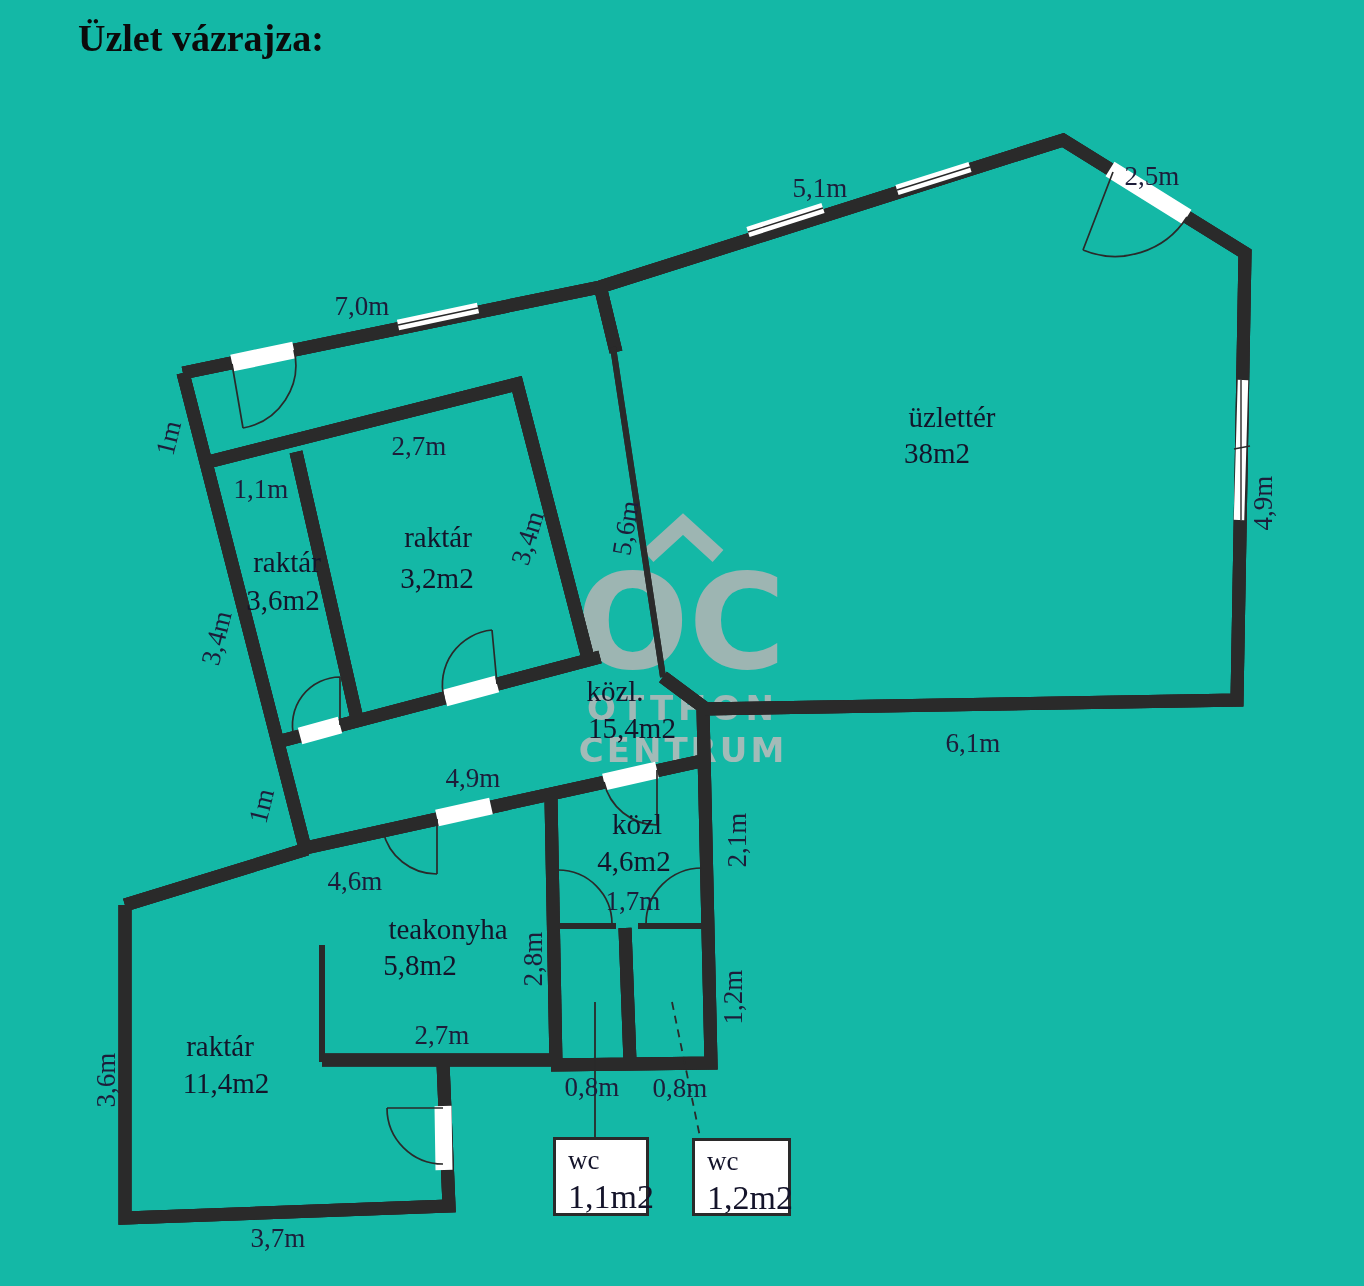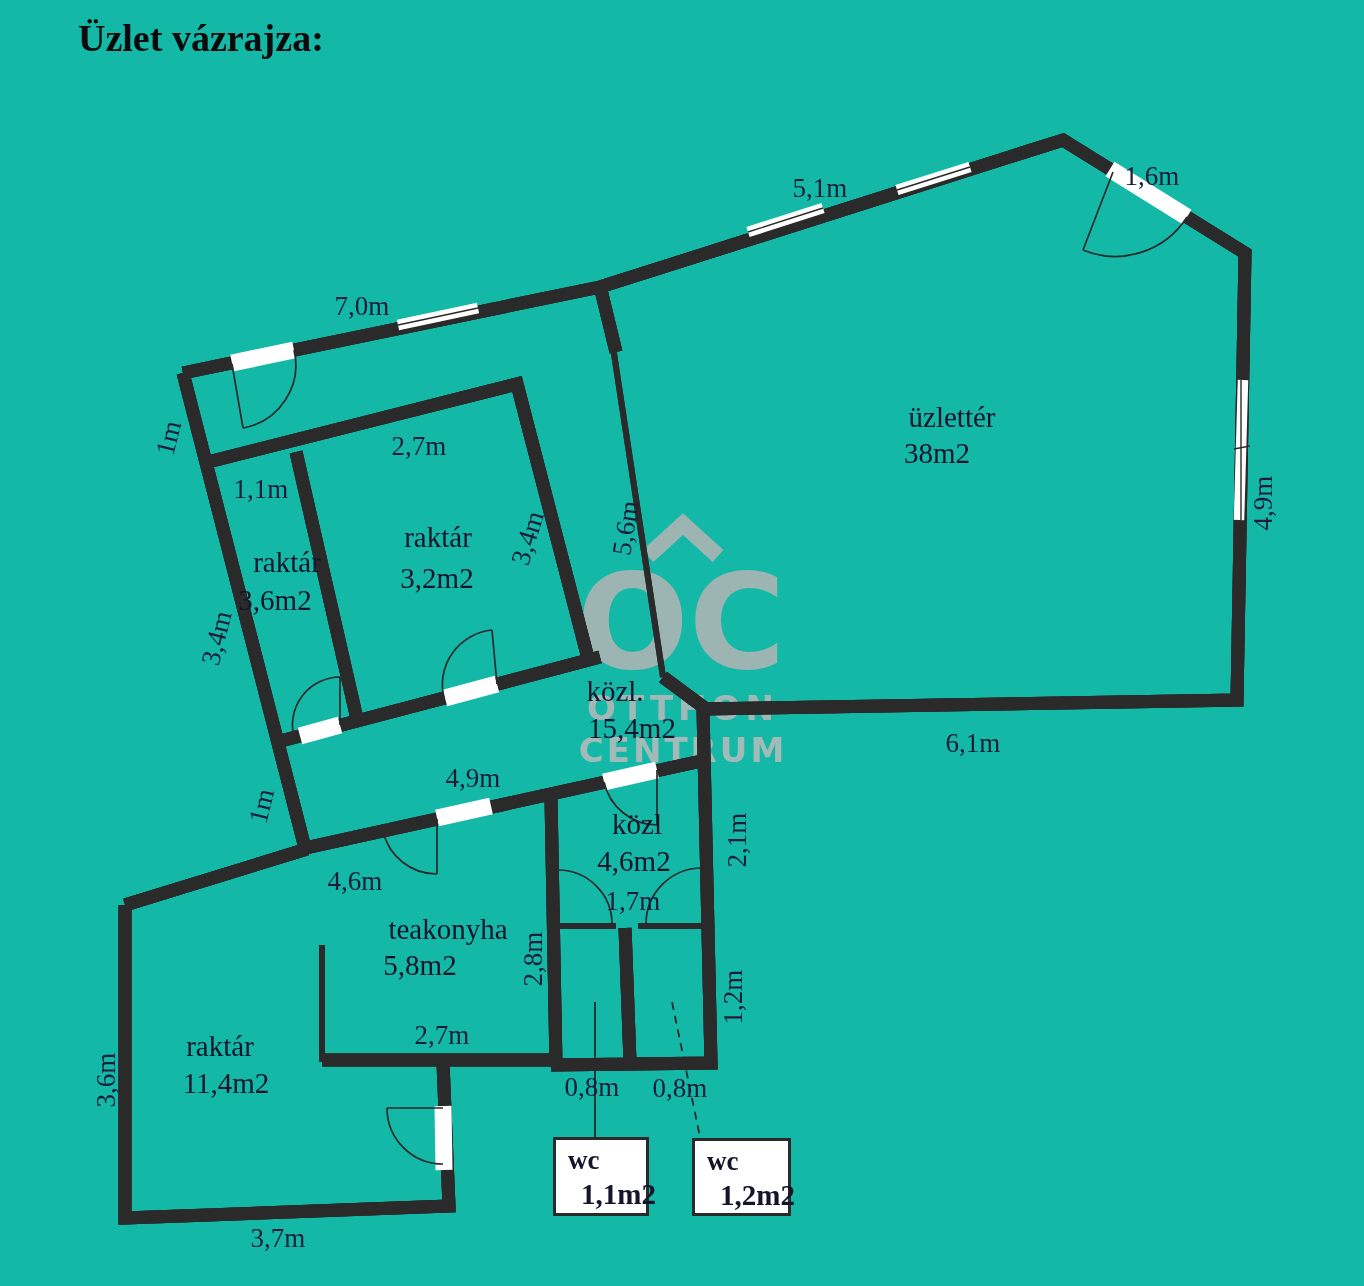--- a/index.html
+++ b/index.html
@@ -10,23 +10,23 @@
        color:#1d1d3a;font-size:27px;line-height:1;}
   .lbl.rot76{transform:translate(-50%,-50%) rotate(-76deg);}
   .lbl.rot73{transform:translate(-50%,-50%) rotate(-73deg);}
   .lbl.rot81{transform:translate(-50%,-50%) rotate(-81deg);}
   .lbl.rot90{transform:translate(-50%,-50%) rotate(-90deg);}
   .room{position:absolute;transform:translate(-50%,-50%);white-space:nowrap;
         color:#14142a;font-size:29px;font-weight:normal;line-height:1;text-align:right;}
   #page-title{position:absolute;left:78px;top:16px;color:#0b0b0b;
         font-size:38px;font-weight:bold;}
   .wcbox{position:absolute;background:#ffffff;border:3px solid #2a2a2a;
-         color:#14142a;font-weight:bold;box-sizing:border-box;padding:6px 0 0 12px;}
+         color:#14142a;font-weight:normal;box-sizing:border-box;padding:6px 0 0 12px;}
   .wcbox .wcname{display:block;font-size:27px;line-height:1.1;}
-  .wcbox .wcarea{display:block;font-size:29px;line-height:1.25;margin-left:13px;}
+  .wcbox .wcarea{display:block;font-size:34px;line-height:1.25;}
 </style>
 </head>
 <body>
 
 <div id="stage">
 
   <div id="page-title">Üzlet vázrajza:</div>
 
   <svg id="plan-svg" width="1364" height="1286" viewBox="0 0 1364 1286">
     <defs>
@@ -92,21 +92,21 @@
       <path d="M387,1108 A56,56 0 0 0 443,1164 M443,1108 L387,1108"></path>
     </g>
 
     <g stroke="#2a2a2a" fill="none">
       <path d="M595,1002 L595,1137" stroke-width="1.8"></path>
       <path d="M672,1002 L700,1137" stroke-width="1.8" stroke-dasharray="8,6"></path>
     </g>
   </svg>
 
   <div class="lbl" style="left:820px;top:188px">5,1m</div>
-  <div class="lbl" style="left:1152px;top:176px">1,6m</div>
+  <div class="lbl" style="left:1152px;top:176px">2,5m</div>
   <div class="lbl" style="left:362px;top:306px">7,0m</div>
   <div class="lbl rot76" style="left:169px;top:438px">1m</div>
   <div class="lbl" style="left:261px;top:489px">1,1m</div>
   <div class="lbl" style="left:419px;top:446px">2,7m</div>
   <div class="lbl rot76" style="left:217px;top:638px">3,4m</div>
   <div class="lbl rot73" style="left:528px;top:538px">3,4m</div>
   <div class="lbl rot81" style="left:626px;top:528px">5,6m</div>
   <div class="lbl rot90" style="left:1263px;top:503px">4,9m</div>
   <div class="lbl" style="left:973px;top:743px">6,1m</div>
   <div class="lbl" style="left:473px;top:778px">4,9m</div>
@@ -118,21 +118,21 @@
   <div class="lbl rot90" style="left:733px;top:997px">1,2m</div>
   <div class="lbl" style="left:442px;top:1035px">2,7m</div>
   <div class="lbl rot90" style="left:106px;top:1080px">3,6m</div>
   <div class="lbl" style="left:592px;top:1087px">0,8m</div>
   <div class="lbl" style="left:680px;top:1088px">0,8m</div>
   <div class="lbl" style="left:278px;top:1238px">3,7m</div>
 
   <div class="room" style="left:952px;top:417px">üzlettér</div>
   <div class="room" style="left:937px;top:453px">38m2</div>
   <div class="room" style="left:287px;top:562px">raktár</div>
-  <div class="room" style="left:275px;top:600px">3,6m2</div>
+  <div class="room" style="left:283px;top:600px">3,6m2</div>
   <div class="room" style="left:438px;top:537px">raktár</div>
   <div class="room" style="left:437px;top:578px">3,2m2</div>
   <div class="room" style="left:615px;top:691px">közl.</div>
   <div class="room" style="left:632px;top:728px">15,4m2</div>
   <div class="room" style="left:637px;top:824px">közl</div>
   <div class="room" style="left:634px;top:861px">4,6m2</div>
   <div class="room" style="left:448px;top:929px">teakonyha</div>
   <div class="room" style="left:420px;top:965px">5,8m2</div>
   <div class="room" style="left:220px;top:1046px">raktár</div>
   <div class="room" style="left:226px;top:1083px">11,4m2</div>

